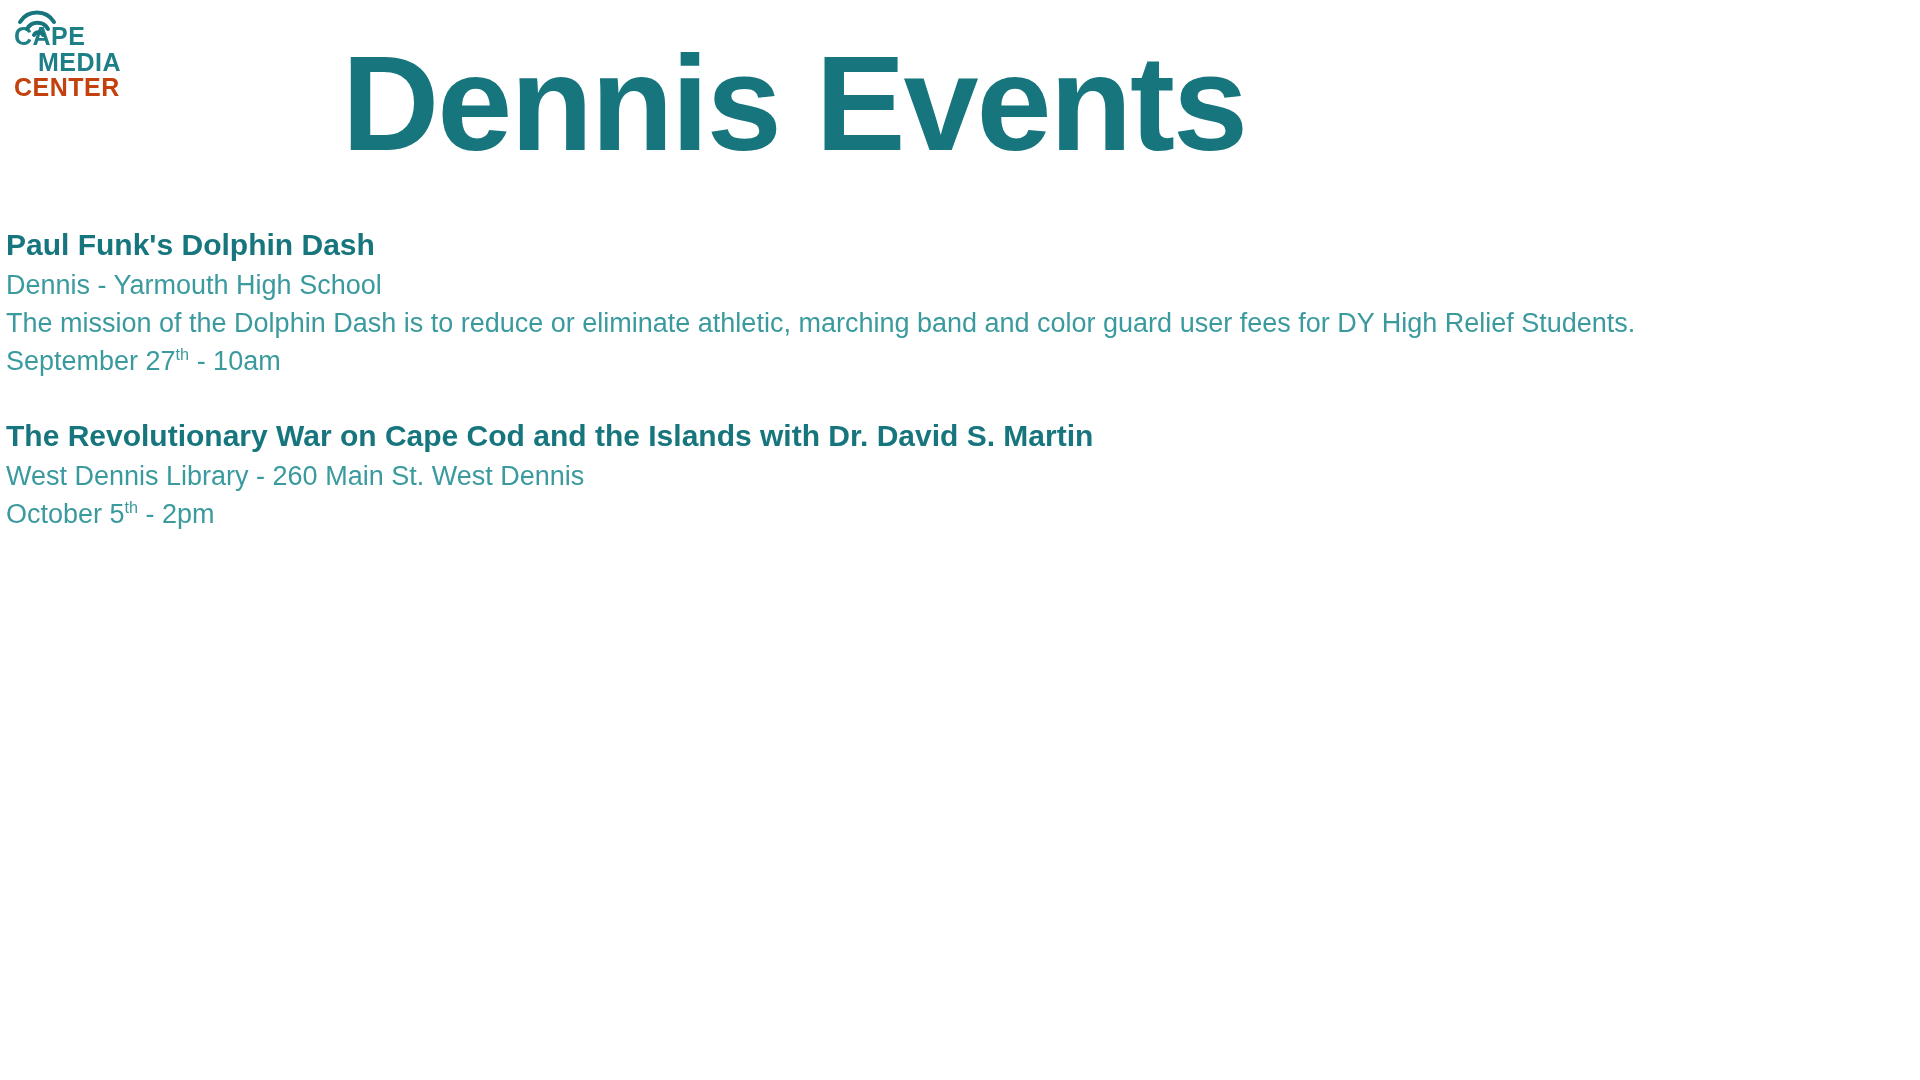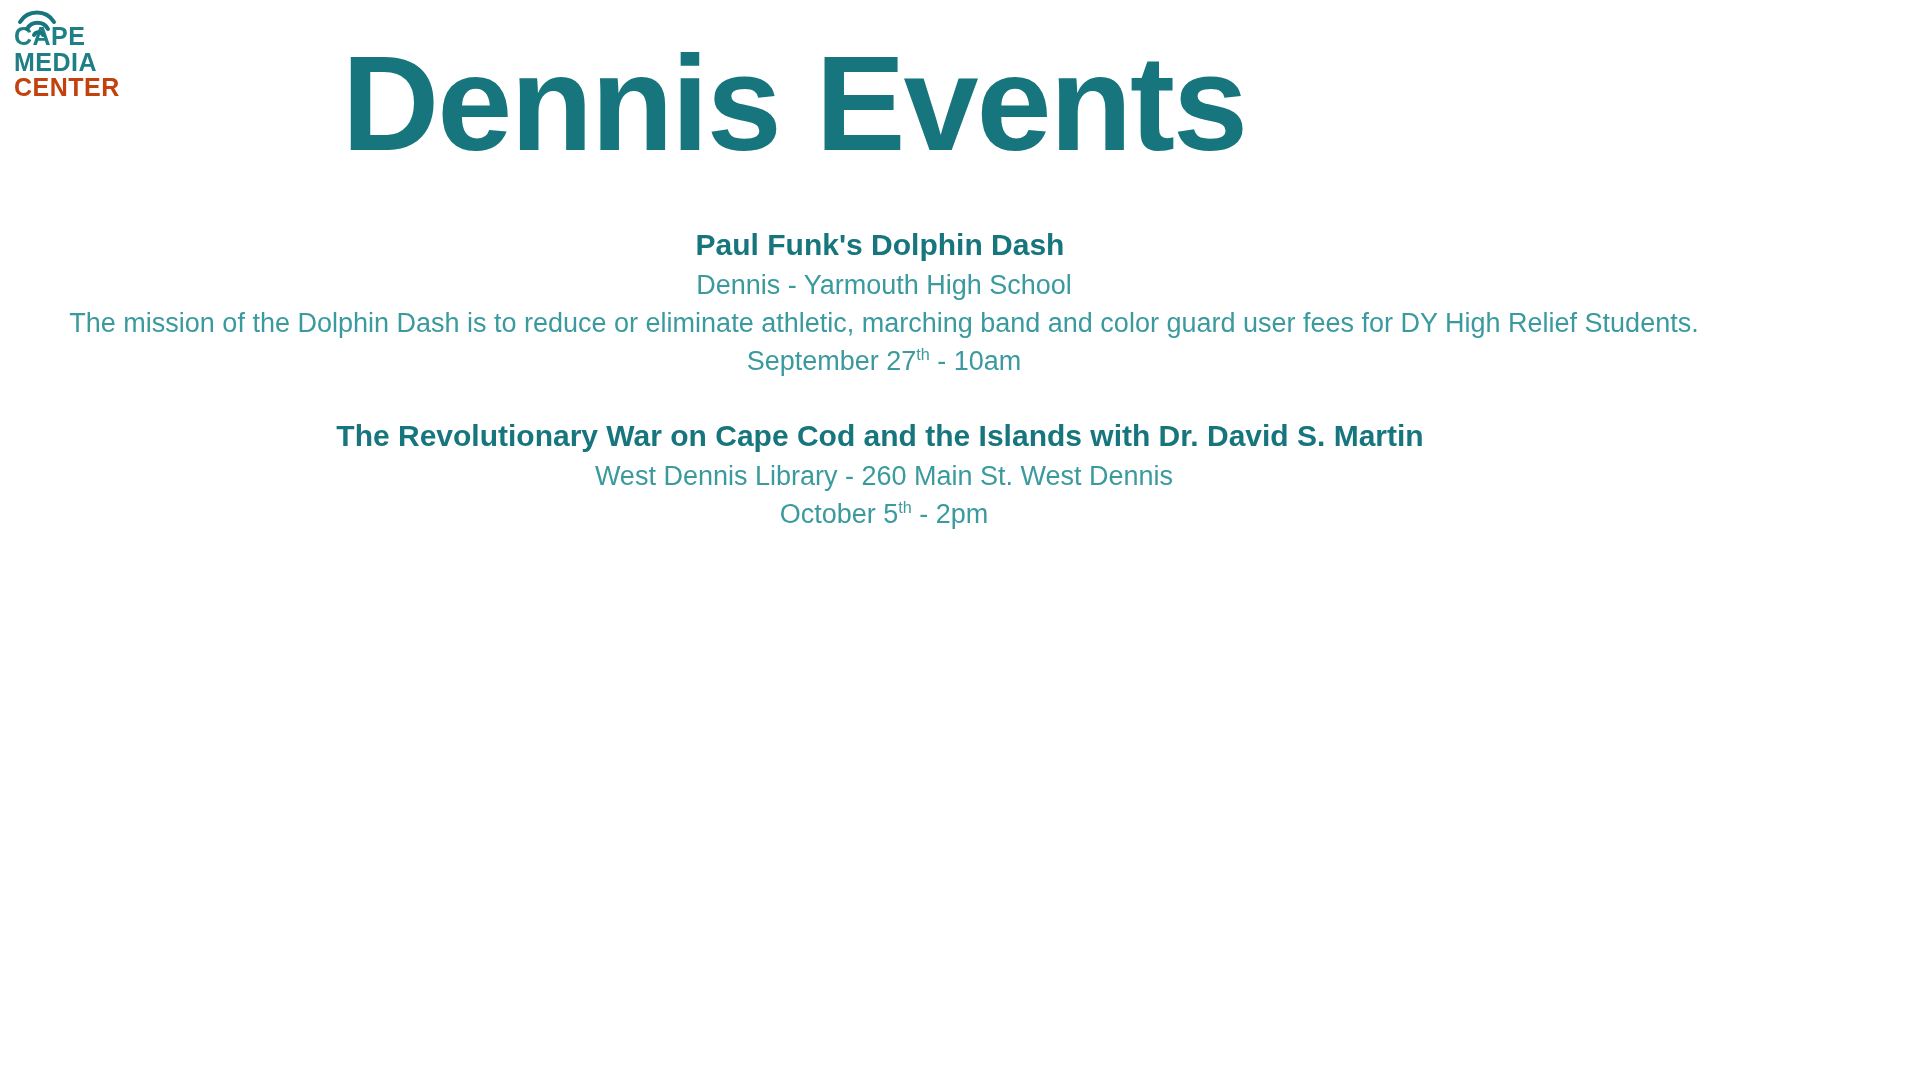--- a/index.html
+++ b/index.html
@@ -34,58 +34,57 @@
     width: 42px;
     height: 28px;
   }
   .logo-text {
     margin-top: 16px;
     font-weight: bold;
     font-size: 25px;
     letter-spacing: 0.5px;
   }
   .logo-line1 { color: #1f7f86; display: block; }
-  .logo-line2 { color: #1f7f86; display: block; }
+  .logo-line2 { color: #1f7f86; display: block; margin-left: 24px; }
   .logo-line3 { color: #c2410c; display: block; }
 
   .title {
     position: absolute;
     top: 30px;
     left: 0;
     width: 1588px;
     text-align: center;
     font-size: 135px;
     font-weight: bold;
     color: #17767d;
     letter-spacing: -2px;
     line-height: 1.1;
   }
 
   .events {
     position: absolute;
     top: 225px;
-    left: 0;
+    left: 6px;
     width: 1760px;
-    text-align: center;
+    text-align: left;
   }
   .event {
     margin-bottom: 36px;
   }
   .event-name {
     font-size: 30px;
     font-weight: bold;
     color: #17767d;
     line-height: 1.35;
   }
   .event-line {
     font-size: 27px;
     font-weight: normal;
     color: #3a9a9e;
     line-height: 1.42;
-    margin-left: 8px;
   }
   .event-line .lbl {
     font-weight: bold;
     color: #17767d;
   }
   sup {
     font-size: 0.6em;
     vertical-align: super;
   }
 </style>

